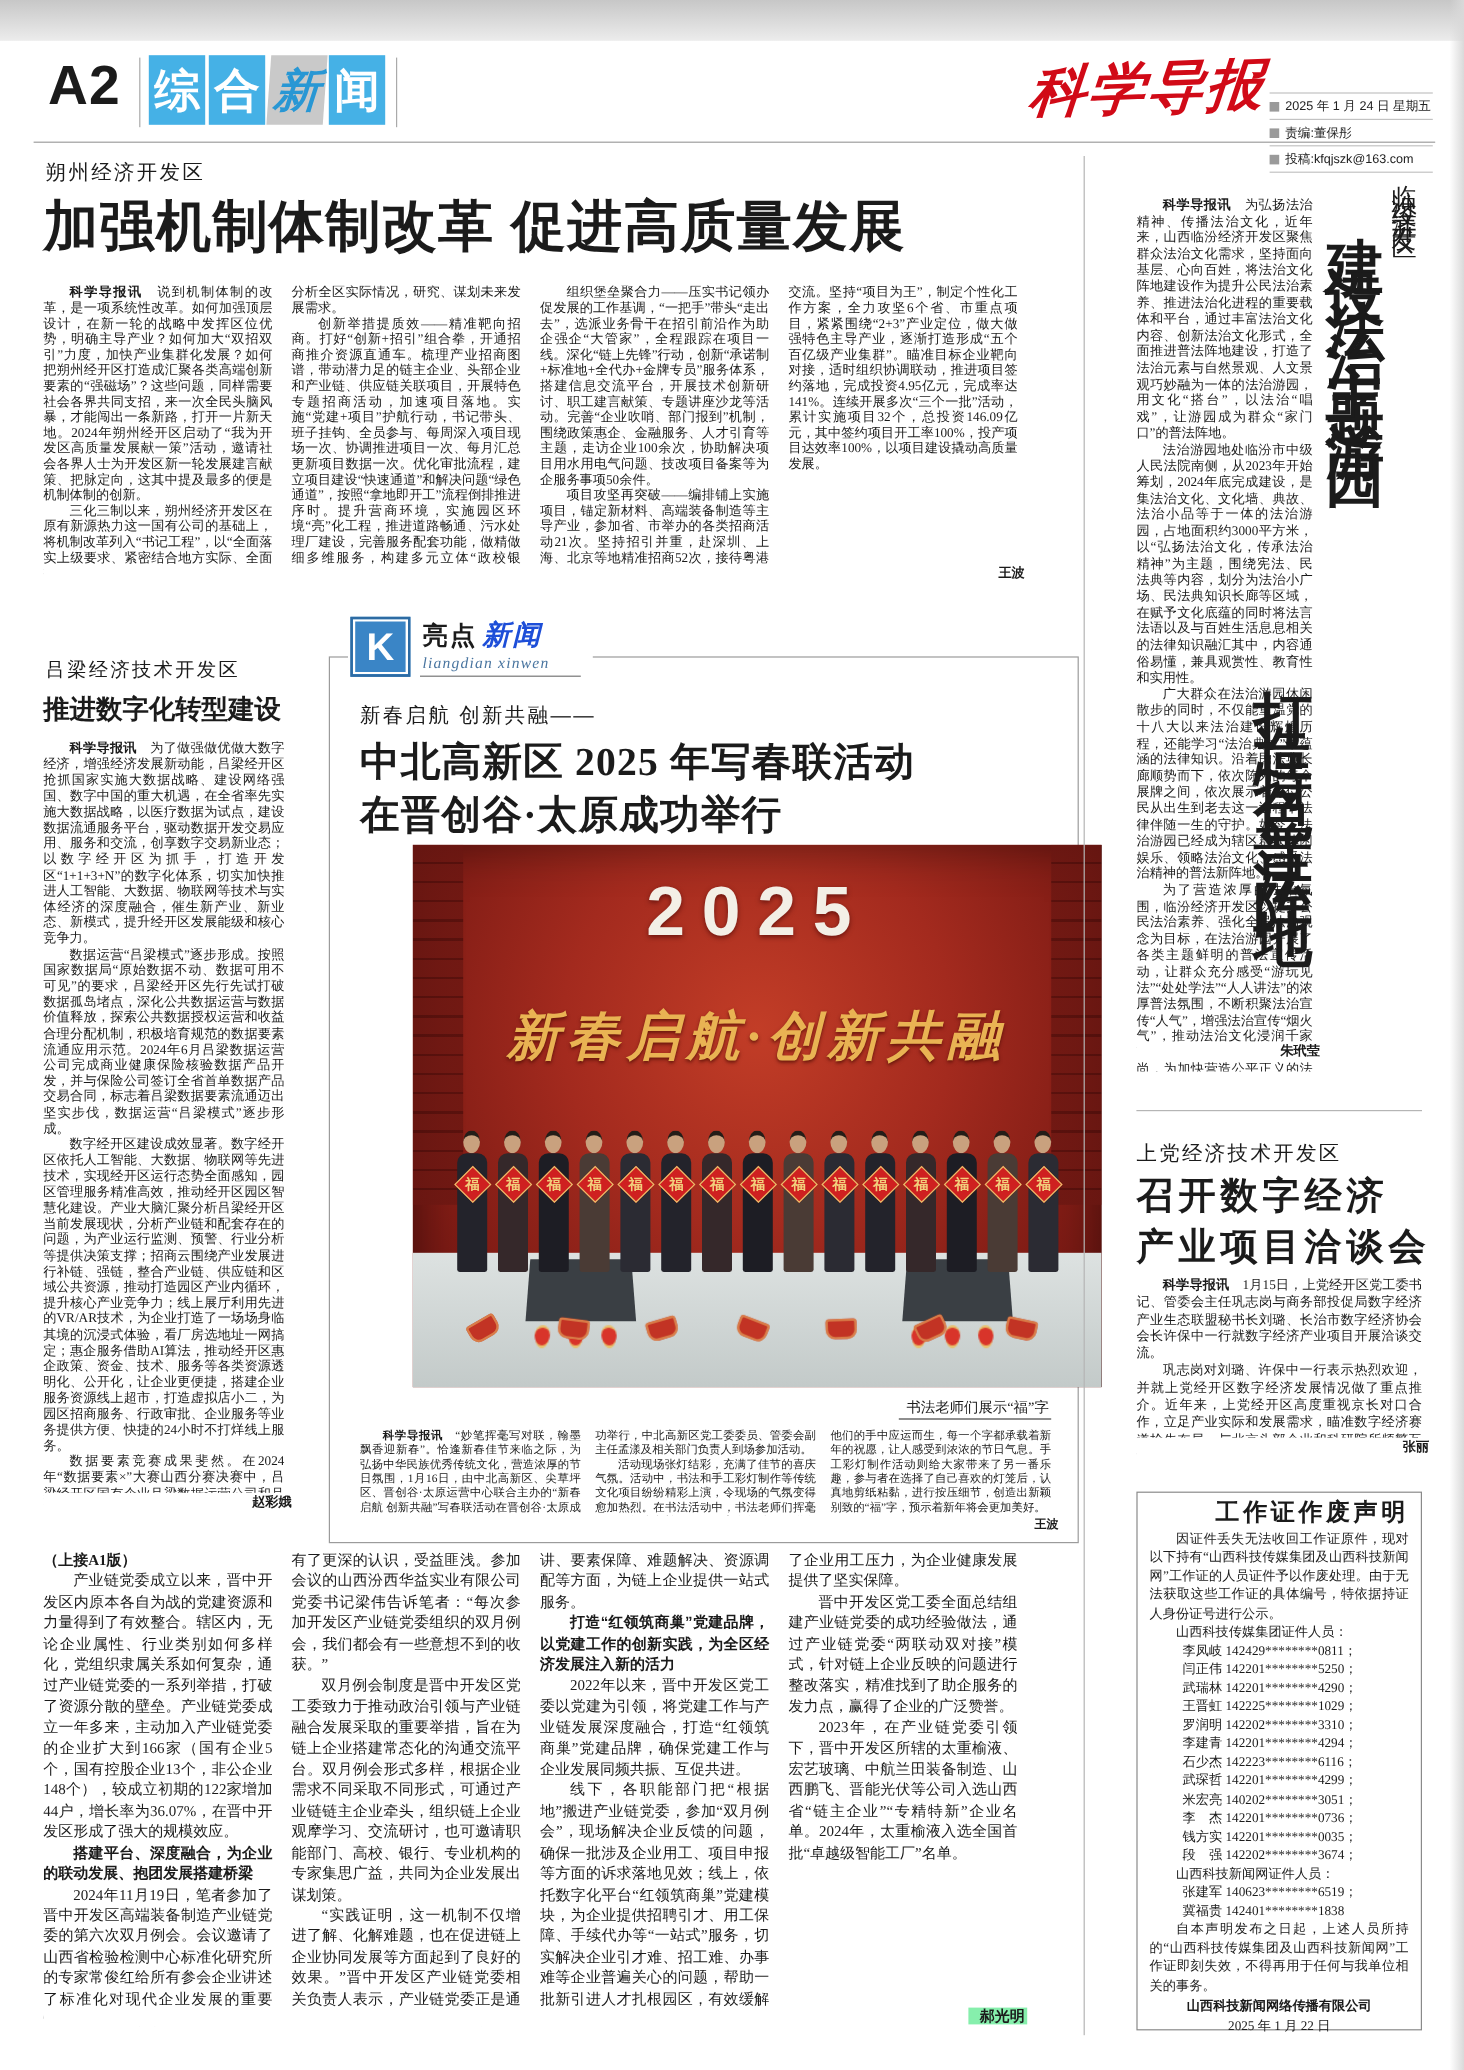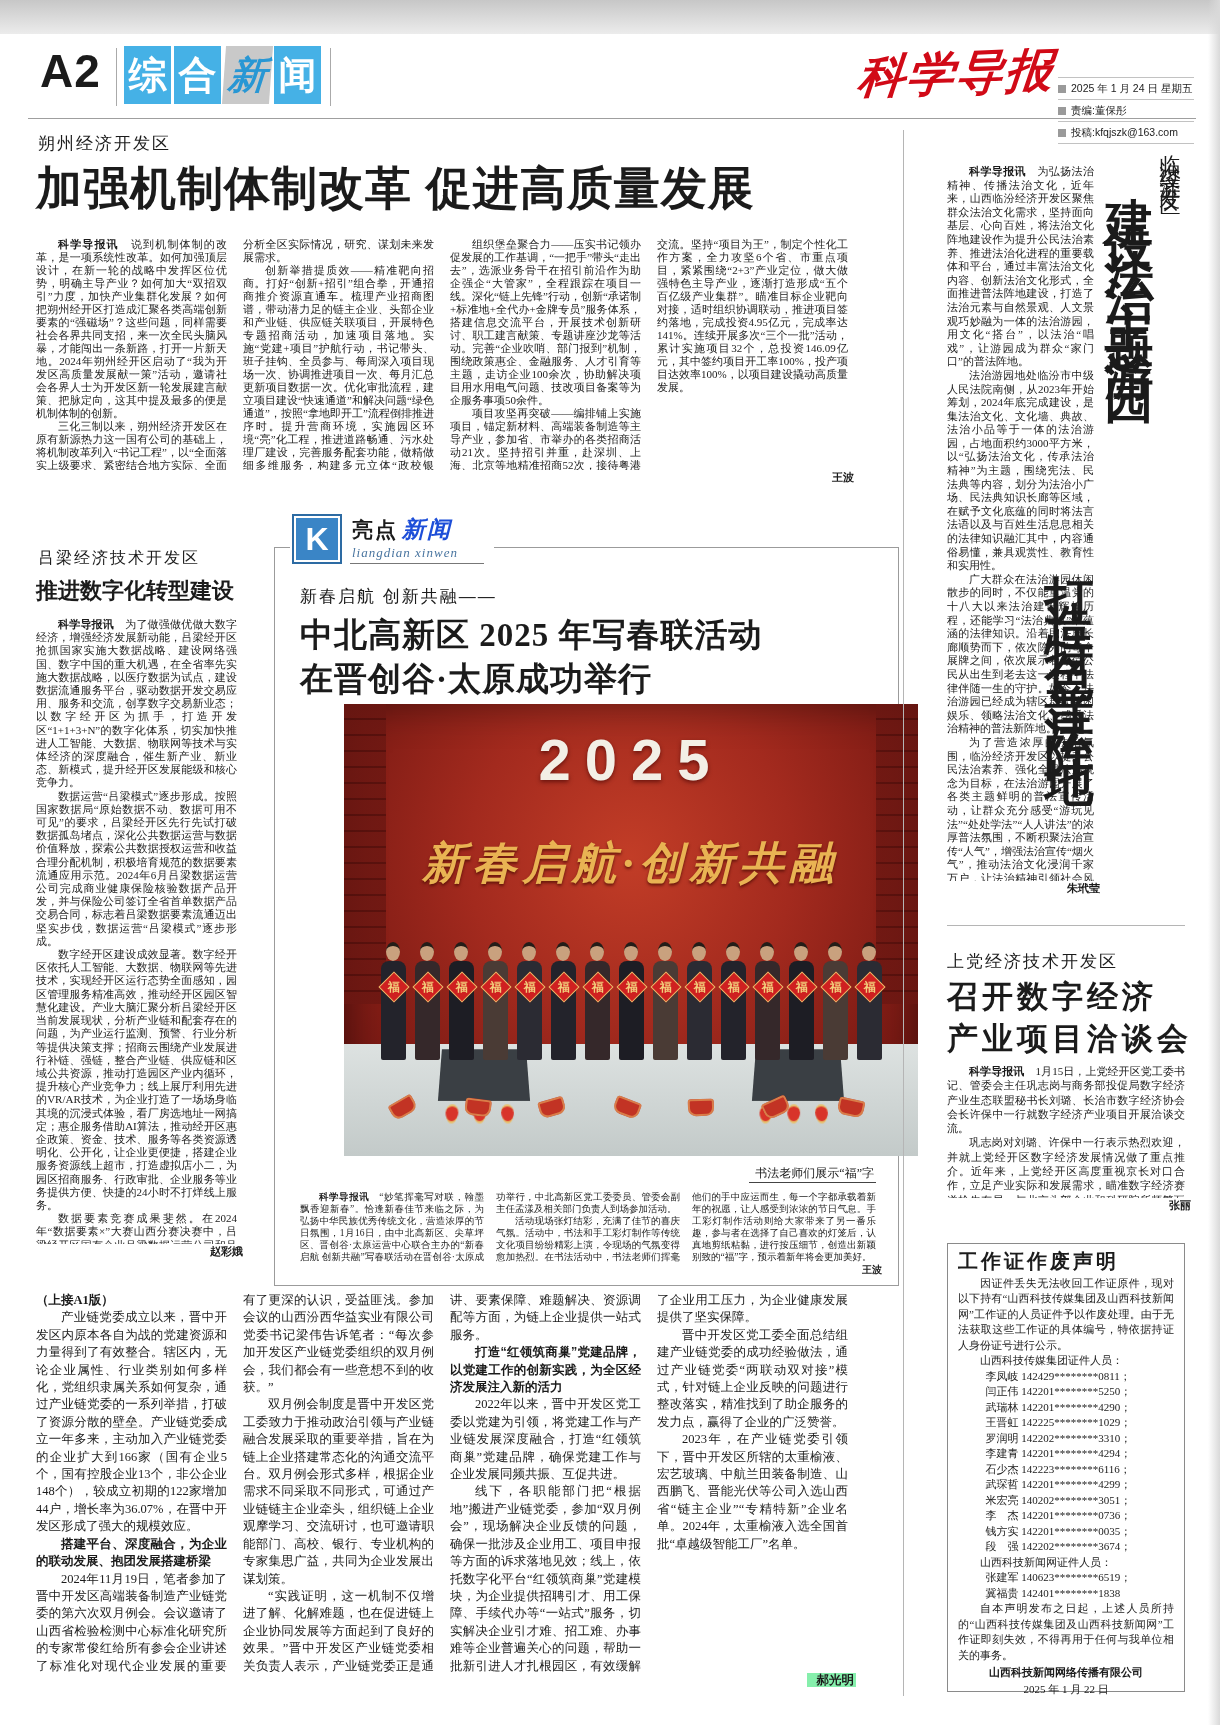--- a/index.html
+++ b/index.html
@@ -76,37 +76,37 @@
   .fu-diamond span{transform:rotate(-45deg);color:#f2cf7c;font-size:12px;font-weight:bold;}
   .floor-paper{position:absolute;bottom:40px;width:26px;height:17px;background:#c23324;border-radius:3px 3px 8px 8px;
                box-shadow:inset 0 0 0 2px rgba(240,200,110,.5);}
   .speaker{bottom:56px;width:88px;height:52px;background:#3a3f44;transform:perspective(80px) rotateX(8deg);}
   .lanterns{position:absolute;bottom:-18px;left:8px;display:flex;gap:14px;}
   .lantern{width:12px;height:13px;background:#d8342a;border-radius:50%;border-top:2px solid #e8c06a;
            box-shadow:0 3px 0 -1px #e8c06a;}
   
   .v-rule{left:903px;top:130px;width:1px;height:1566px;background:#b5b5b5;}
   .lf-body{left:947px;top:165px;width:147px;height:728px;font-size:11px;line-height:13.6px;}
-  .lf-byline{left:947px;top:868px;width:147px;font-size:11px;margin-top:13px;}
+  .lf-byline{left:947px;top:868px;width:147px;font-size:11px;}
   .v-kicker{left:1156px;top:138px;writing-mode:vertical-rl;font-size:21px;letter-spacing:7px;}
   .v-head{writing-mode:vertical-rl;font-size:49px;font-weight:900;letter-spacing:26px;
           font-family:"Liberation Serif","DejaVu Serif",serif;}
   .vh1{left:1096px;top:158px;}
   .vh2{left:1036px;top:536px;}
   .lf-sd-rule{left:947px;top:925px;width:238px;height:1px;background:#b5b5b5;}
   
   .sd-kicker{left:947px;top:950px;font-size:17px;letter-spacing:2px;}
   .sd-h1{left:947px;top:976px;font-size:31px;font-weight:900;letter-spacing:4px;white-space:nowrap;}
   .sd-h2{left:947px;top:1018px;font-size:31px;font-weight:900;letter-spacing:4px;white-space:nowrap;}
   .sd-body{left:947px;top:1064px;width:238px;height:148px;font-size:11px;line-height:14.3px;}
   .sd-byline{left:947px;top:1198px;width:238px;font-size:11px;}
   
   .notice{left:947px;top:1243px;width:238px;height:449px;border:1px solid #8a8a8a;padding:8px 10px;box-sizing:border-box;
           font-size:11px;line-height:15.5px;}
-  .notice-title{text-align:left;font-size:20px;font-weight:bold;letter-spacing:3px;margin:2px 0 6px;}
+  .notice-title{text-align:right;font-size:20px;font-weight:bold;letter-spacing:3px;margin:2px 0 6px;}
   .notice p{margin:0;text-indent:2em;text-align:justify;}
   .notice .notice-line{padding-left:2.5em;white-space:nowrap;}
   .notice-sign{text-align:center;font-weight:bold;margin-top:2px;}
   .notice-date{text-align:center;margin-top:1px;}
   
   .cont-body{left:36px;top:1292px;width:812px;height:402px;font-size:12.5px;line-height:17.4px;
              column-count:4;column-gap:16px;column-fill:auto;}
   .cont-byline{left:36px;top:1672px;width:812px;font-size:12.5px;}
   .a1-byline{left:36px;top:470px;width:812px;font-size:11px;}
   .lv-byline{left:36px;top:1244px;width:201px;font-size:11px;}

